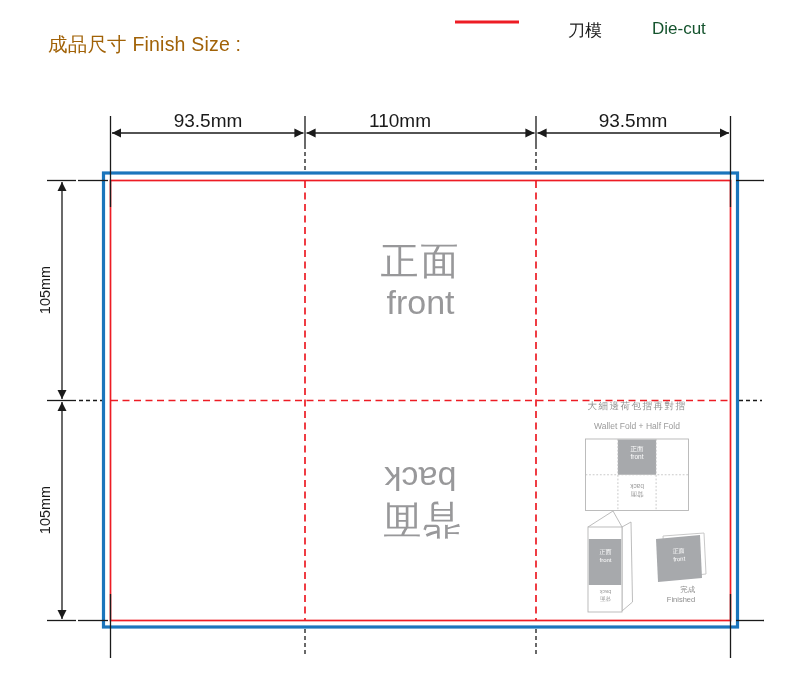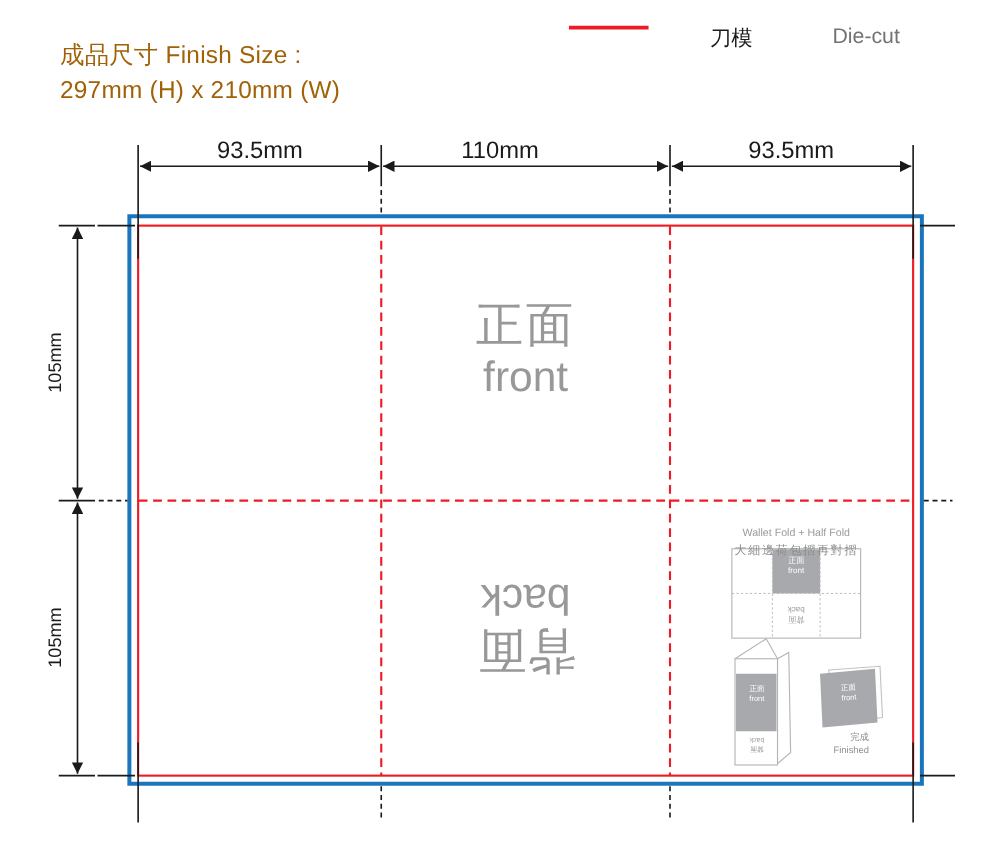--- a/index.html
+++ b/index.html
@@ -9,35 +9,35 @@
   .stage svg.canvas { position:absolute; left:0; top:0; }
 
   
   .hdr { position:absolute; left:48px; top:30px; font-size:19.5px; color:#a16207; line-height:1.45; letter-spacing:.2px; }
 
   
   .legend { position:absolute; left:455px; top:19px; }
   .lrow { display:flex; align-items:flex-start; height:28px;gap:40px; }
   .lrow svg { margin-right:9px; display:block; }
   .lzh { font-size:17px; color:#1a1a1a; }
-  .len { font-size:17px; color:#737373; margin-left:24px; }
+  .len { font-size:17px; color:#14532d; margin-left:10px; }
 
   
   .dim-label { position:absolute; top:110px; transform:translateX(-50%); font-size:19px; color:#1a1a1a; white-space:nowrap; }
   .dim-label-v { position:absolute; transform:translate(-50%,-50%) rotate(-90deg); font-size:14.5px; color:#1a1a1a; white-space:nowrap; }
 
   
   .panel { position:absolute; left:305px; width:231px; text-align:center; color:#98989a; }
   .panel .p-zh { font-size:38px; line-height:1.05; letter-spacing:2px; }
   .panel .p-en { font-size:34px; line-height:1.0; margin-top:3px; }
   .panel-front { top:242px; }
   .panel-back  { top:462px; transform:rotate(180deg); }
 
   
-  .mini-title-zh { position:absolute; left:637px; top:434px; transform:translateX(-50%); font-size:9.5px; letter-spacing:1.5px; color:#8d8d8d; white-space:nowrap;text-align:right; }
+  .mini-title-zh { position:absolute; left:637px; top:400px; transform:translateX(-50%); font-size:9.5px; letter-spacing:1.5px; color:#8d8d8d; white-space:nowrap;text-align:right; }
   .mini-title-en { position:absolute; left:637px; top:421px; transform:translateX(-50%); font-size:8.5px; color:#9a9a9a; white-space:nowrap; }
   .mini-cell { position:absolute; width:38px; text-align:center; font-size:6.5px; line-height:1.25; }
   .mini-front { left:618px; top:445px; color:#ffffff; }
   .mini-back  { left:618px; top:482px; color:#9b9b9b; transform:rotate(180deg); }
   .broch-cell { position:absolute; width:33px; text-align:center; font-size:6px; line-height:1.25; }
   .broch-front { left:589px; top:549px; color:#ffffff; }
   .broch-back  { left:589px; top:588px; color:#9b9b9b; font-size:5.5px; transform:rotate(180deg); }
   .fin-front { position:absolute; left:658px; top:548px; width:42px; text-align:center; font-size:6px; line-height:1.25; color:#ffffff; transform:rotate(-4deg); }
   .fin-caption { position:absolute; left:681px; top:585px; transform:translateX(-50%); text-align:right; font-size:7.5px; line-height:1.35; color:#8d8d8d; white-space:nowrap; }
 </style>
@@ -112,21 +112,20 @@
     </g>
 
     <g>
       <path d="M663,536 L704,533 L706,574 L665,578 Z" fill="#ffffff" stroke="#c2c2c2" stroke-width="0.9"></path>
       <path d="M656,539 L700,535 L702,578 L658,582 Z" stroke="none" fill="#A7A9AC"></path>
     </g>
   </svg>
 
   <div class="hdr">
     <div>成品尺寸 Finish Size :</div>
-    <div>297mm (H) x 210mm (W)</div>
   </div>
 
   <div class="legend">
     <div class="lrow">
       <svg width="64" height="6">
         <line x1="0" y1="3" x2="64" y2="3" stroke-width="3" stroke="#ED1C24"></line>
       </svg>
       <span class="lzh">刀模</span>
       <span class="len">Die-cut</span>
     </div>

